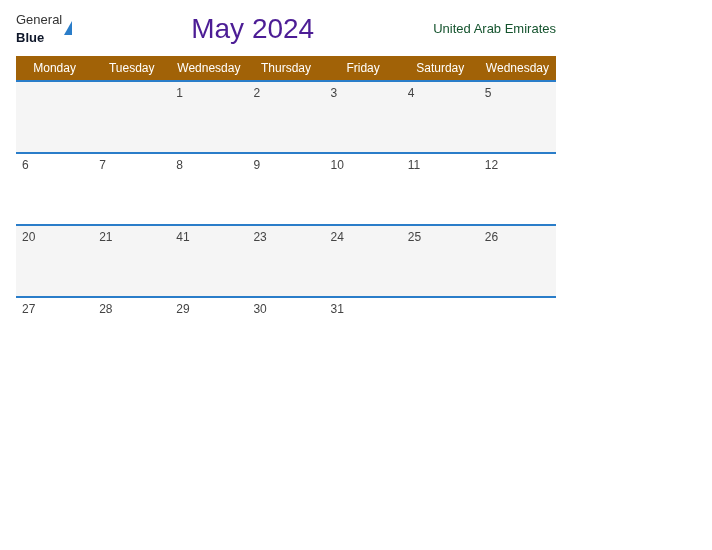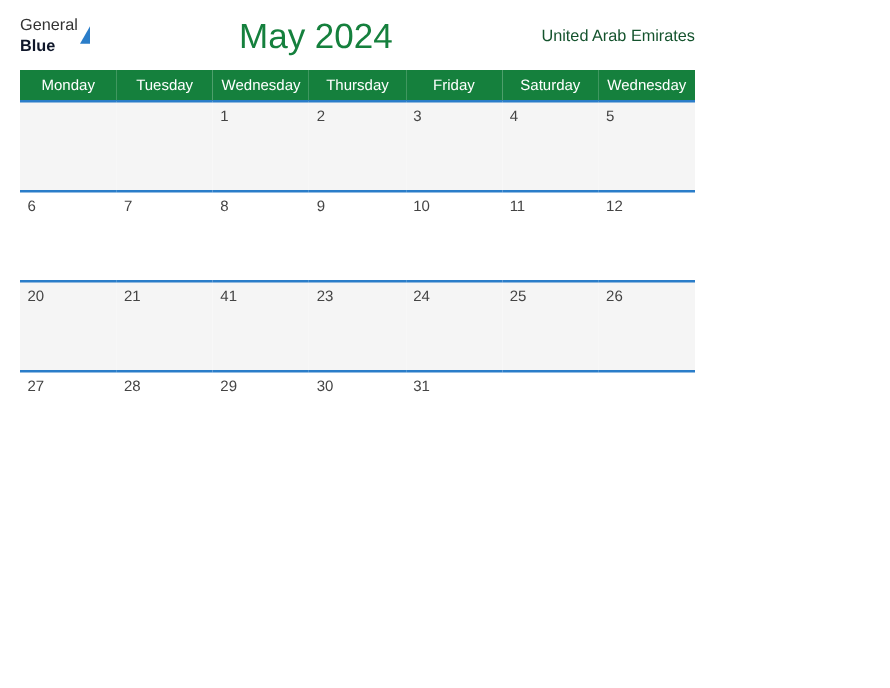--- a/index.html
+++ b/index.html
@@ -47,39 +47,39 @@
       height: 0;
       border-left: 8px solid transparent;
       border-bottom: 14px solid #2a7dc9;
       margin-left: 2px;
       margin-bottom: 2px;
     }
 
     .calendar-title {
       font-size: 28px;
       font-weight: normal;
-      color: #15803d;
+      color: #4c1d95;
       text-align: center;
     }
 
     .region-label {
       font-size: 13px;
       color: #14532d;
       text-align: right;
     }
 
     
     .calendar-table {
       width: 100%;
       border-collapse: collapse;
       table-layout: fixed;
     }
 
     .calendar-table thead tr {
-      background: #15803d;
+      background: #a16207;
     }
 
     .calendar-table thead th {
       color: #fff;
       font-size: 12px;
       font-weight: normal;
       padding: 5px 4px;
       text-align: center;
       border: none;
     }

